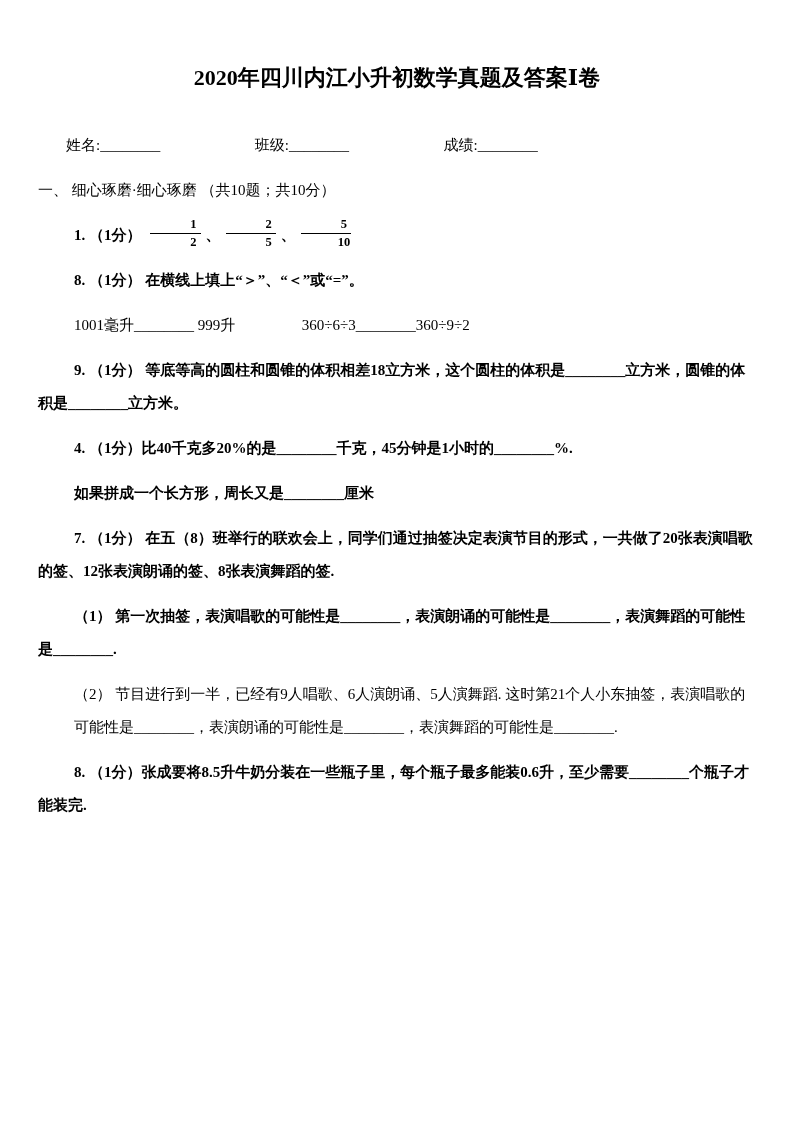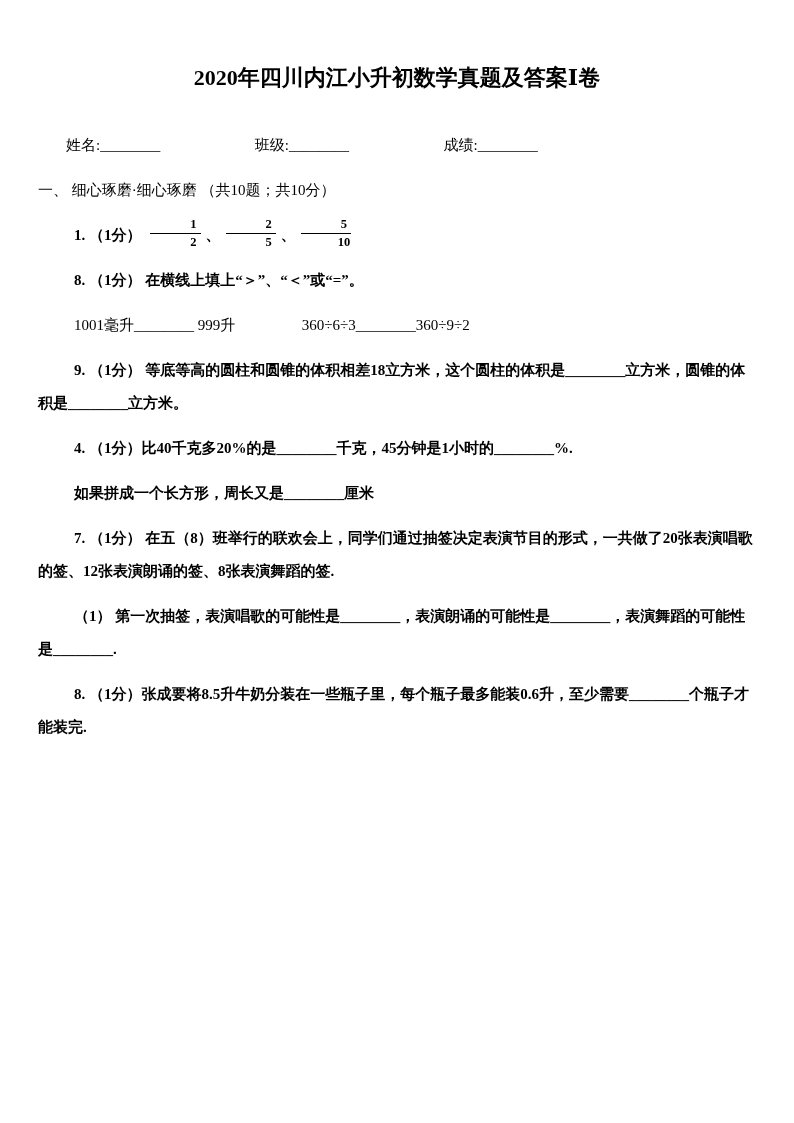--- a/index.html
+++ b/index.html
@@ -73,16 +73,17 @@
 
   <div class="para indent">9. （1分）  等底等高的圆柱和圆锥的体积相差18立方米，这个圆柱的体积是________立方米，圆锥的体积是________立方米。</div>
 
   <div class="para indent">4. （1分）比40千克多20%的是________千克，45分钟是1小时的________%.</div>
 
   <div class="para indent">如果拼成一个长方形，周长又是________厘米</div>
 
 
   <div class="para indent">7. （1分）  在五（8）班举行的联欢会上，同学们通过抽签决定表演节目的形式，一共做了20张表演唱歌的签、12张表演朗诵的签、8张表演舞蹈的签.</div>
   <div class="para indent">（1） 第一次抽签，表演唱歌的可能性是________，表演朗诵的可能性是________，表演舞蹈的可能性是________.</div>
+  <div class="para hang">（2） 节目进行到一半，已经有9人唱歌、6人演朗诵、5人演舞蹈. 这时第21个人小东抽签，表演唱歌的可能性是________，表演朗诵的可能性是________，表演舞蹈的可能性是________.</div>
 
   <div class="para indent">8. （1分）张成要将8.5升牛奶分装在一些瓶子里，每个瓶子最多能装0.6升，至少需要________个瓶子才能装完.</div>
 
 </div>
 
 </body></html>

